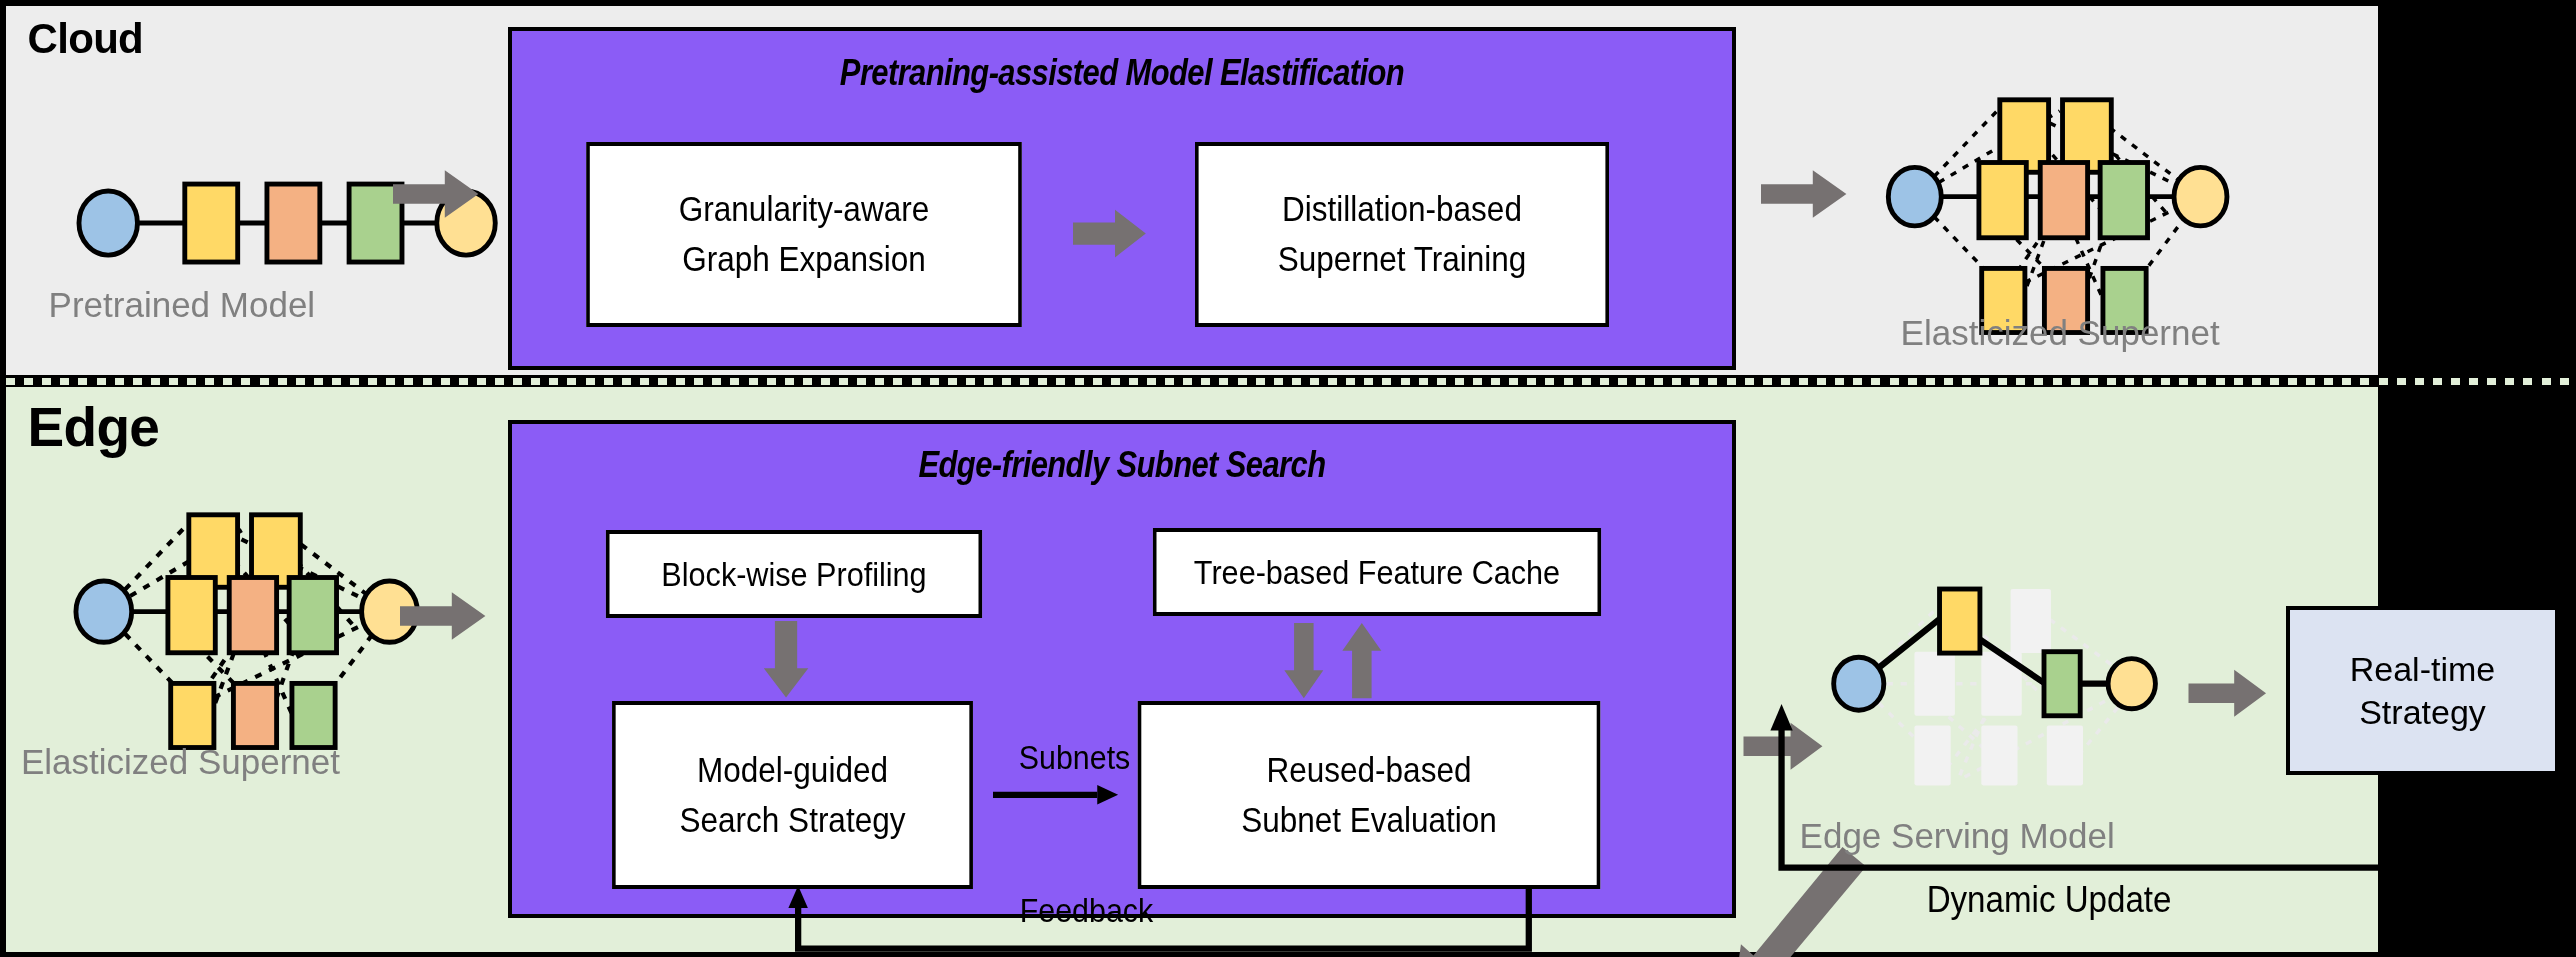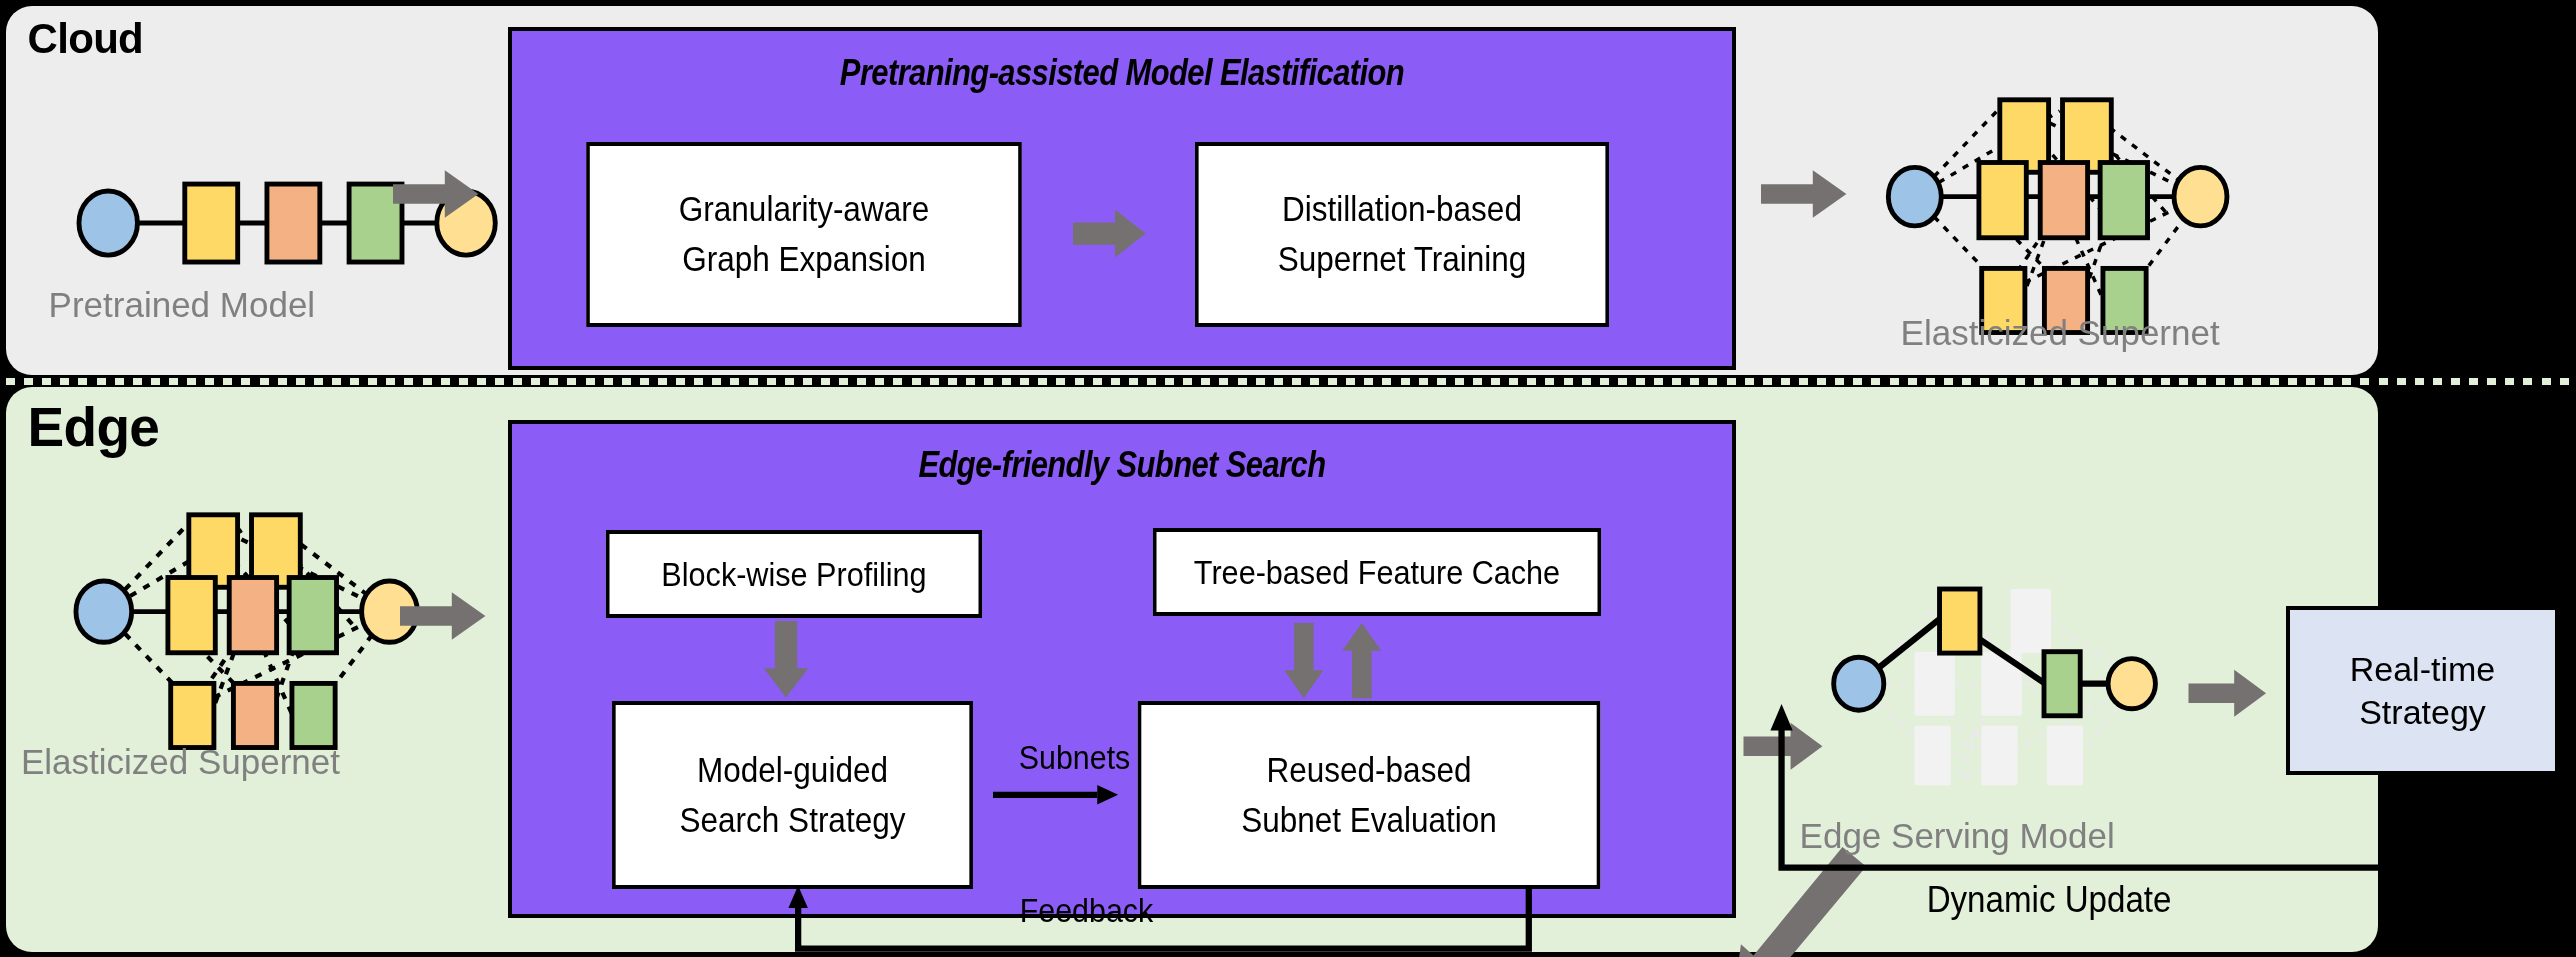--- a/index.html
+++ b/index.html
@@ -1,19 +1,19 @@
 <!DOCTYPE html>
 <html style="font-size:11px"><head>
 <meta charset="utf-8">
 <style>
   html,body{margin:0;padding:0;background:#fff;}
   body{font-family:"Liberation Sans",sans-serif;}
   #page{position:relative;width:2576px;height:958px;background:#000;overflow:hidden;}
 
-  .band{position:absolute;left:5.6px;width:2372px;border-radius:26px;}
+  .band{position:absolute;left:5.6px;width:2372px;}
   #cloud-band{top:5.6px;height:369px;background:#ededed;}
   #edge-band{top:387px;height:565px;background:#e2efd9;}
 
   #divider{position:absolute;left:5.6px;top:375px;width:2565px;height:12.5px;background:#000;}
   #divider .dash{position:absolute;top:2.8px;height:7px;background:#e2efd9;width:9.8px;}
 
   .band-title{position:absolute;font-weight:bold;color:#000;letter-spacing:-0.7px;}
   #cloud-title{left:22px;top:9.8px;font-size:42px;}
   #edge-title{left:22px;top:8.4px;font-size:55px;}
 

